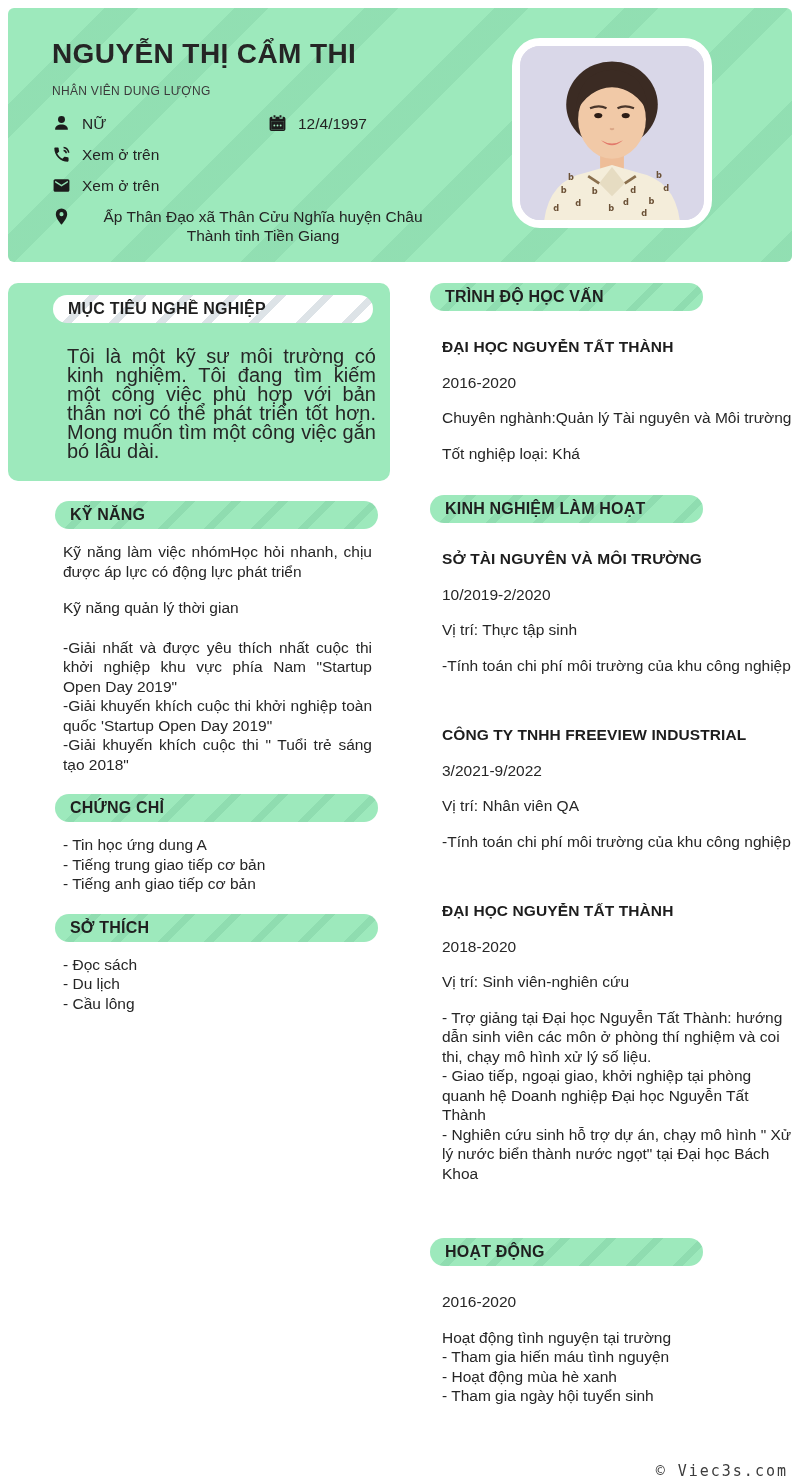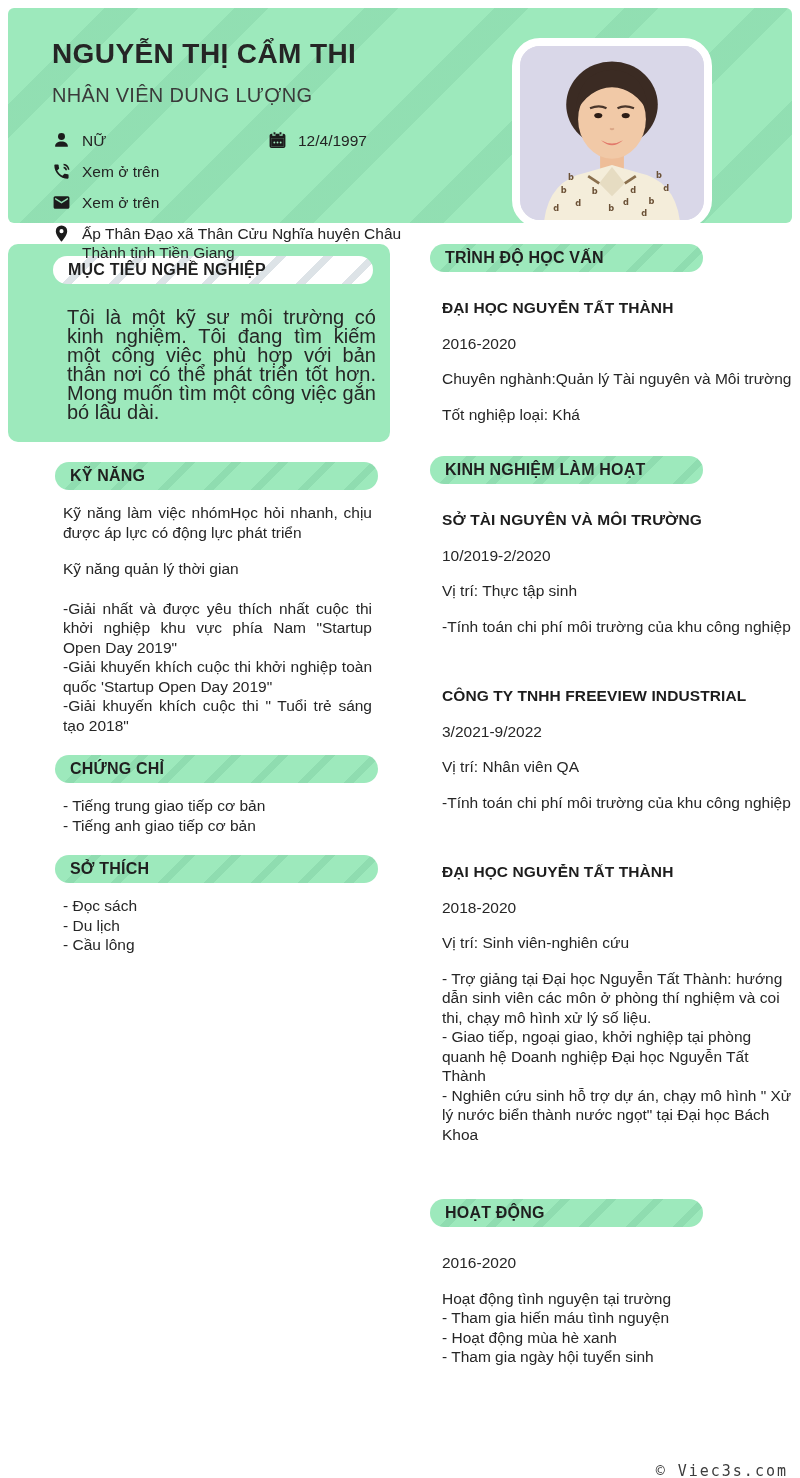--- a/index.html
+++ b/index.html
@@ -6,34 +6,34 @@
   html,body { background:#ffffff; }
   body {
     width:800px; height:1478px; position:relative; overflow:hidden;
     font-family:"Liberation Sans","DejaVu Sans",sans-serif;
     color:#2b2b2b; -webkit-font-smoothing:antialiased;
   }
   .page { position:relative; width:800px; height:1478px; }
 
   
   .header {
-    position:relative; margin:8px; height:215px; border-radius:6px;
+    position:relative; margin:8px; height:254px; border-radius:6px;
     background:
       repeating-linear-gradient(135deg,
         rgba(30,120,80,0.00) 0px, rgba(30,120,80,0.00) 68px,
         rgba(30,120,80,0.09) 68px, rgba(30,120,80,0.09) 92px),
       #9de9bc;
     padding:28px 36px 0 44px;
   }
   .header h1 {
     font-size:28px; font-weight:bold; color:#252525; letter-spacing:0.4px;
     line-height:36px;
   }
-  .subtitle { margin-top:12px; font-size:20px; color:#3a3a3a; letter-spacing:0.3px; }
-  .contacts { margin-top:24px; width:420px; }
+  .subtitle { margin-top:12px; font-size:12px; color:#3a3a3a; letter-spacing:0.3px; }
+  .contacts { margin-top:16px; width:420px;text-align:center; }
   .c-row { display:flex; align-items:flex-start; margin-bottom:12px; }
   .c-item { display:flex; align-items:flex-start; gap:11px; font-size:15.5px; color:#242424; line-height:19px; }
   .c-item .cicon { width:19px; height:19px; flex:0 0 19px; display:inline-flex; }
   .c-item .cicon svg { width:19px; height:19px; fill:#1c1c1c; }
   .c-first { width:216px; }
   .c-addr { max-width:392px; }
 
   .photo {
     position:absolute; top:30px; right:80px; width:200px; height:190px;
     border-radius:28px; border:8px solid #ffffff; overflow:hidden; background:#d9d7e8;
@@ -227,20 +227,21 @@
           <p>-Giải khuyến khích cuộc thi khởi nghiệp toàn quốc 'Startup Open Day 2019"</p>
           <p>-Giải khuyến khích cuộc thi " Tuổi trẻ sáng tạo 2018"</p>
         </div>
       </section>
 
       <section class="lsec">
         <div class="pill pill-green">
           <span>CHỨNG CHỈ</span>
         </div>
         <div class="lcontent tight">
+          <p>- Tin học ứng dung A</p>
           <p>- Tiếng trung giao tiếp cơ bản</p>
           <p>- Tiếng anh giao tiếp cơ bản</p>
         </div>
       </section>
 
       <section class="lsec">
         <div class="pill pill-green">
           <span>SỞ THÍCH</span>
         </div>
         <div class="lcontent tight">

